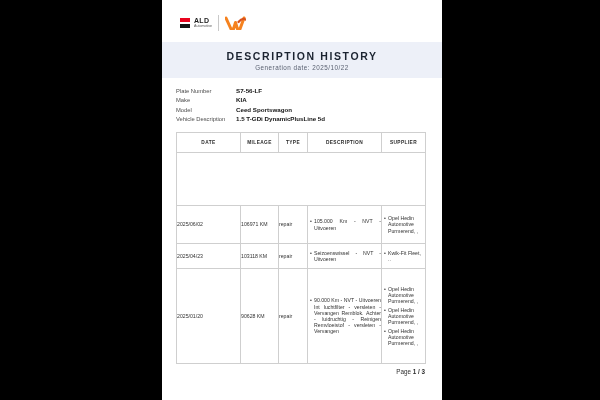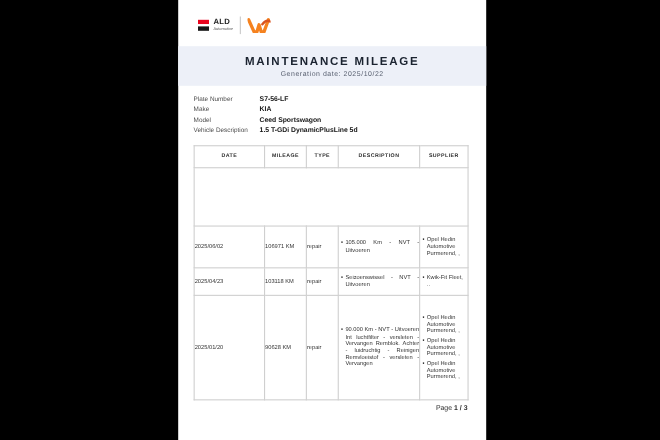--- a/index.html
+++ b/index.html
@@ -70,21 +70,21 @@
         <div class="brand-sub">Automotive</div>
       </div>
       <div class="logo-divider"></div>
       <svg width="21" height="14" viewBox="0 0 21 14">
         <path d="M1 2 L6 13 L8.5 13 L10.5 6.5 L12.5 13 L15 13 L19 2" fill="none" stroke="#f5821f" stroke-width="3" stroke-linecap="round" stroke-linejoin="round"></path>
         <path d="M13.5 6 Q17 1.5 20.5 3.5" fill="none" stroke="#d9531e" stroke-width="2.2" stroke-linecap="round"></path>
       </svg>
     </div>
 
     <div class="banner">
-      <div class="title">MAINTENANCE MILEAGE</div>
+      <div class="title">DESCRIPTION HISTORY</div>
       <div class="subtitle">Generation date: 2025/10/22</div>
     </div>
 
     <div class="info">
       <div class="info-row">
         <span class="info-label">Plate Number</span>
         <span class="info-value">S7-56-LF</span>
       </div>
       <div class="info-row">
         <span class="info-label">Make</span>

